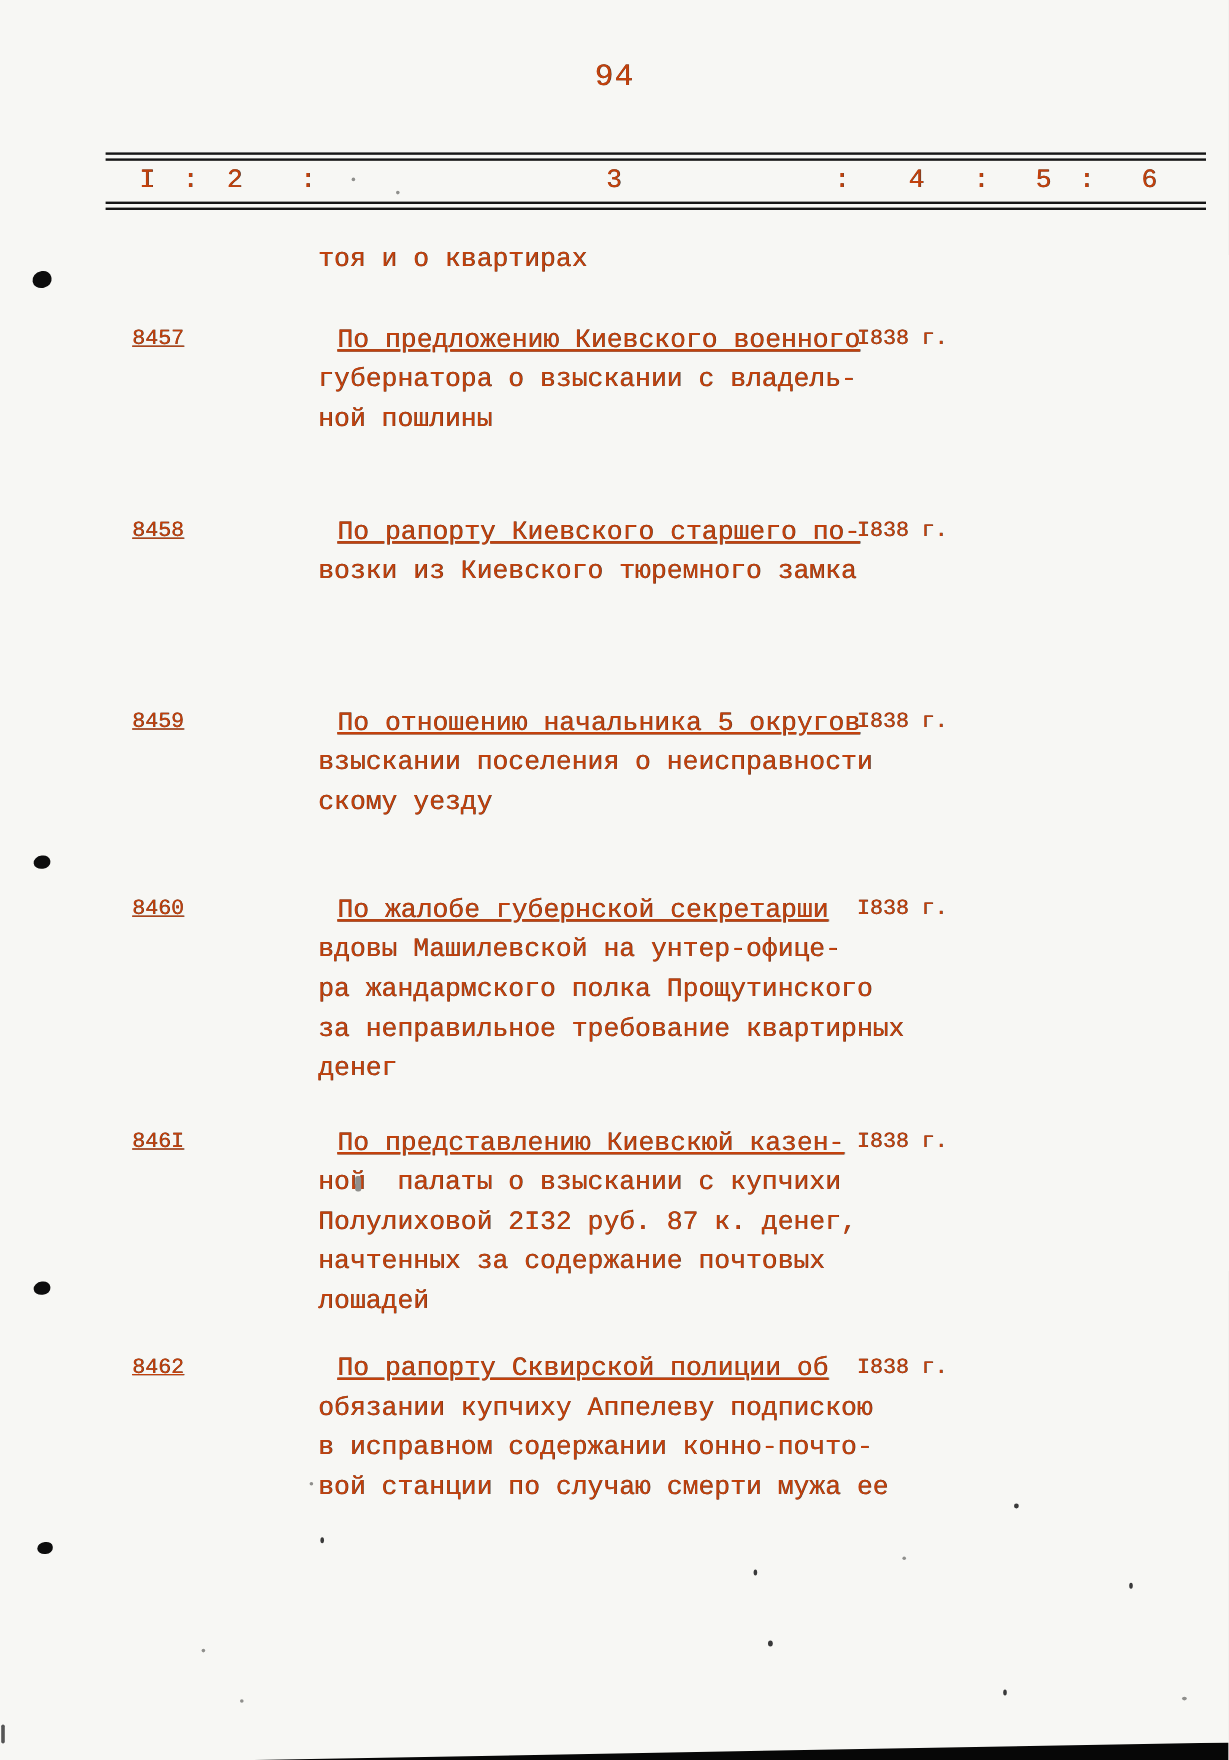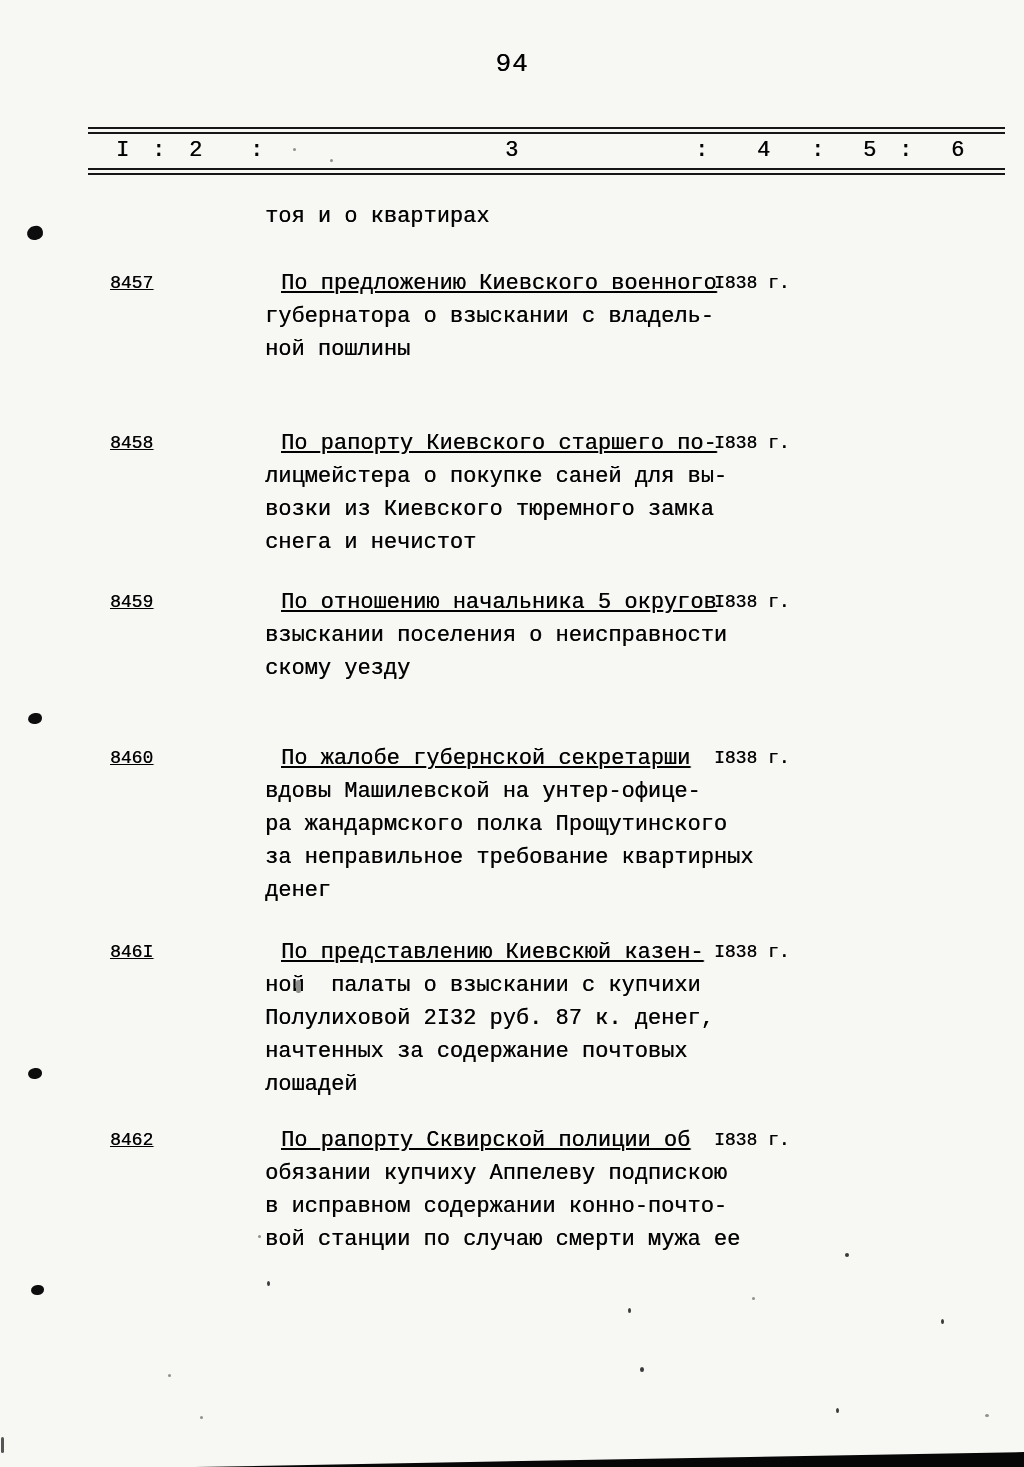--- a/index.html
+++ b/index.html
@@ -8,21 +8,21 @@
     background: #e8e8e6;
   }
   .page {
     position: relative;
     width: 1024px;
     height: 1467px;
     margin: 0 auto;
     background: #f7f7f4;
     overflow: hidden;
     font-family: "Liberation Mono", "DejaVu Sans Mono", monospace;
-    color: #000000;
+    color: #c2410c;
   }
   .ink {
     text-shadow: 0.4px 0 0 rgba(25,25,25,0.85);
   }
   .page-number {
     position: absolute;
     top: 49px;
     left: 0;
     right: 0;
     text-align: center;
@@ -155,23 +155,21 @@
       <div class="line ink">губернатора о взыскании с владель-</div>
       <div class="line ink">ной пошлины</div>
     </div>
     <div class="entry-year ink">I838 г.</div>
   </div>
 
   <div class="entry" style="top:427px">
     <div class="entry-num ink">8458</div>
     <div class="entry-text">
       <div class="line first ink">По рапорту Киевского старшего по-</div>
-      <div class="line ink">лицмейстера о покупке саней для вы-</div>
       <div class="line ink">возки из Киевского тюремного замка</div>
-      <div class="line ink">снега и нечистот</div>
     </div>
     <div class="entry-year ink">I838 г.</div>
   </div>
 
   <div class="entry" style="top:586px">
     <div class="entry-num ink">8459</div>
     <div class="entry-text">
       <div class="line first ink">По отношению начальника 5 округов</div>
       <div class="line ink">взыскании поселения о неисправности</div>
       <div class="line ink">скому уезду</div>

